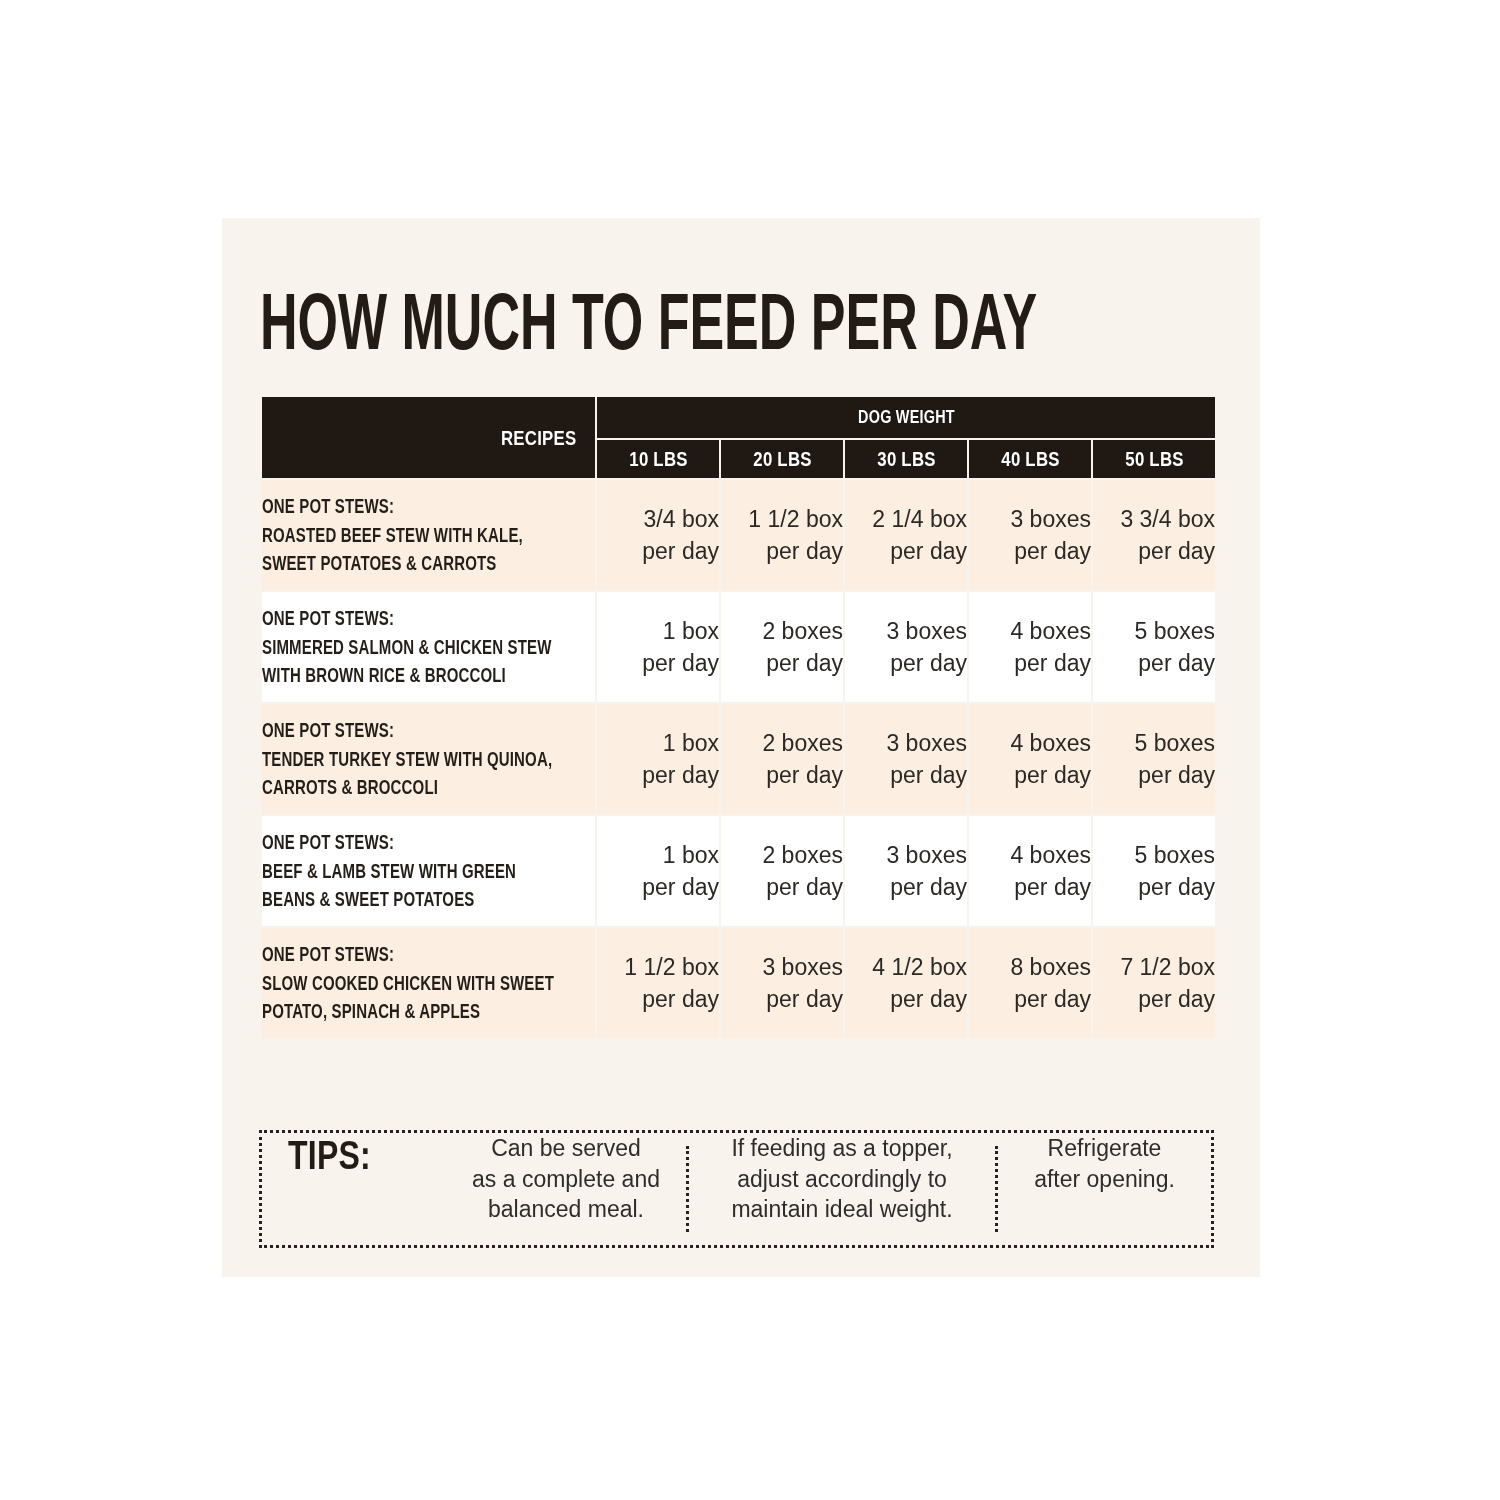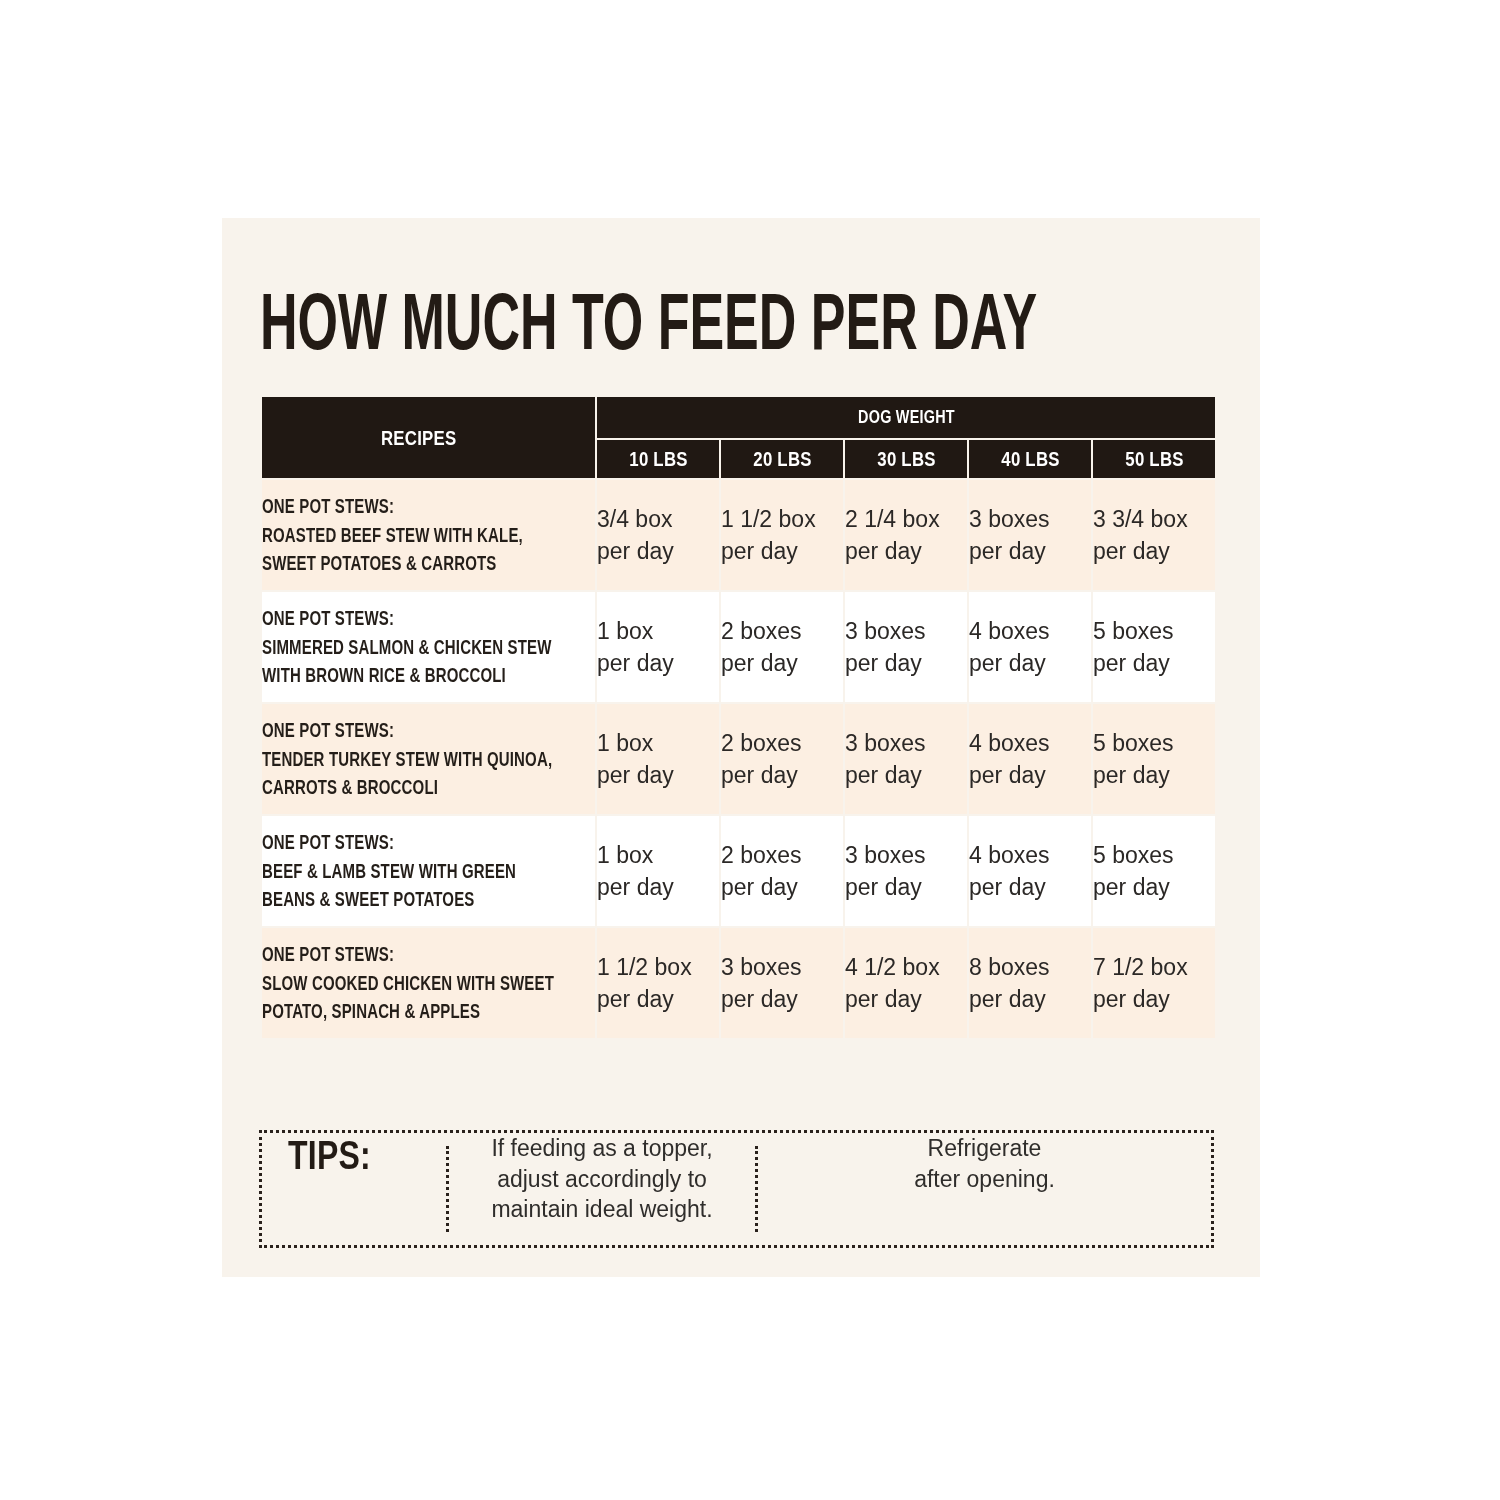--- a/index.html
+++ b/index.html
@@ -54,21 +54,21 @@
   table.feed th, table.feed td {
     border: 2px solid #f8f3ec;
     padding: 0;
   }
   thead th {
     background: #201813;
     color: #ffffff;
     font-weight: 700;
   }
   th.recipes-th {
-    text-align: center;
+    text-align: right;
     vertical-align: middle;
     padding-left: 22px;
     font-size: 21px;
     margin-left: 16px;
   }
   th.dogweight-th {
     height: 41px;
     font-size: 18px;
     vertical-align: middle;
   }
@@ -98,21 +98,21 @@
     transform: scaleX(0.75);
     transform-origin: left center;
     font-weight: 700;
     font-size: 20px;
     line-height: 1.42;
     letter-spacing: 0.2px;
     color: #241e19;
     white-space: pre-line;
   }
   td.val-td {
-    text-align: left;
+    text-align: right;
     vertical-align: middle;
     font-size: 23px;
     line-height: 1.4;
     color: #2b2826;
   }
   .pre { white-space: pre-line; }
   
   .notes {
     position: absolute;
     left: 38px;
@@ -266,20 +266,23 @@
 per day</span></td>
           <td class="val-td"><span class="pre">7 1/2 box
 per day</span></td>
         </tr>
       </tbody>
     </table>
 
 
     <div class="tips-box">
       <div class="tips-label"><span class="cond">TIPS:</span></div>
+      <div class="tip tip-1">Can be served
+as a complete and
+balanced meal.</div>
       <div class="tip-sep"></div>
       <div class="tip tip-2">If feeding as a topper,
 adjust accordingly to
 maintain ideal weight.</div>
       <div class="tip-sep"></div>
       <div class="tip tip-3">Refrigerate
 after opening.</div>
     </div>
 
   </div>

